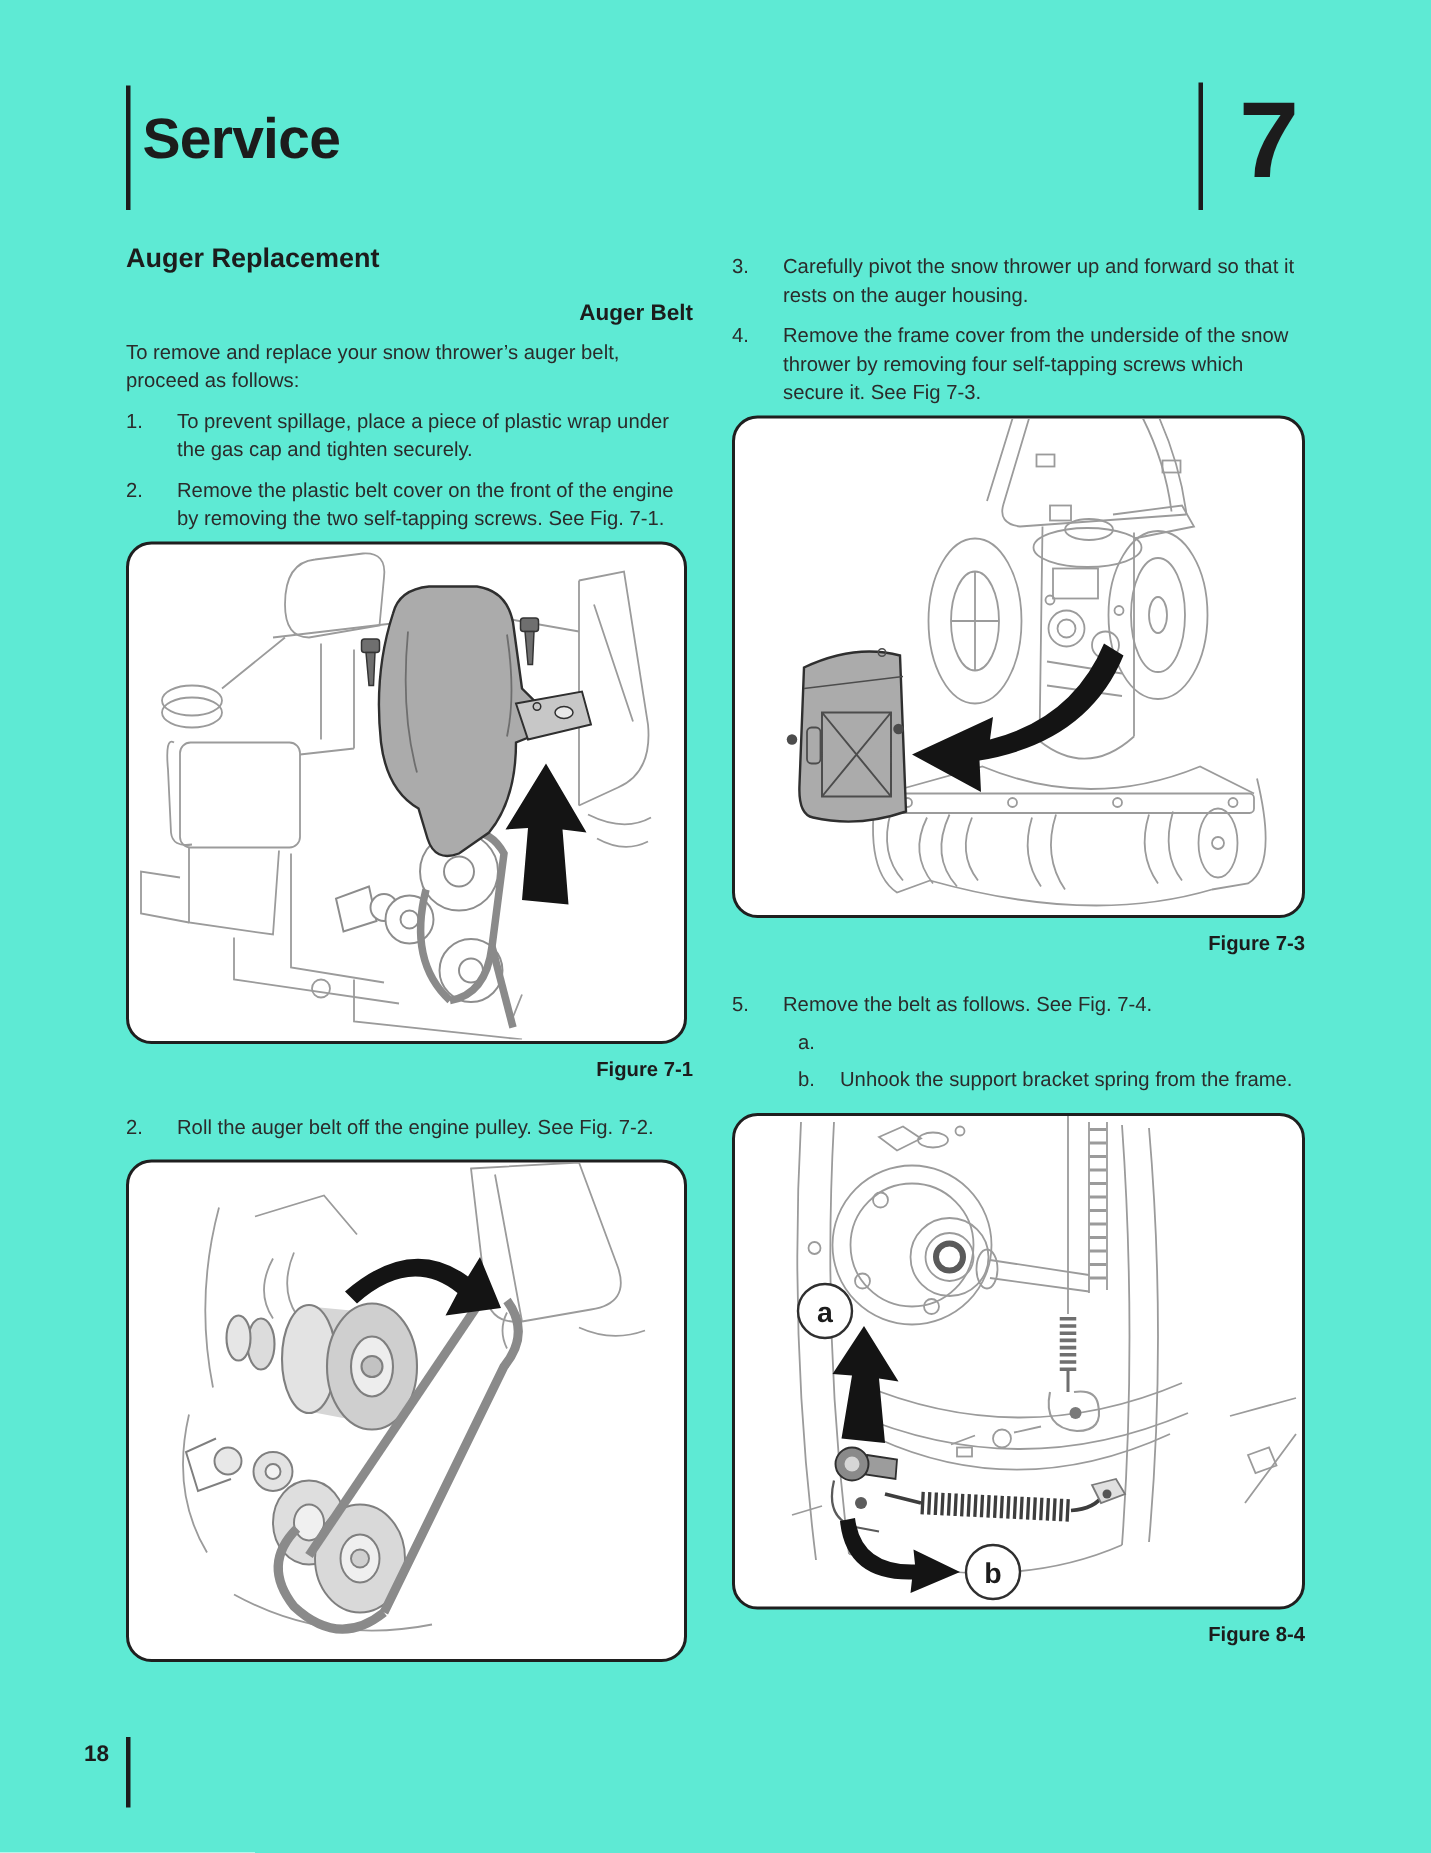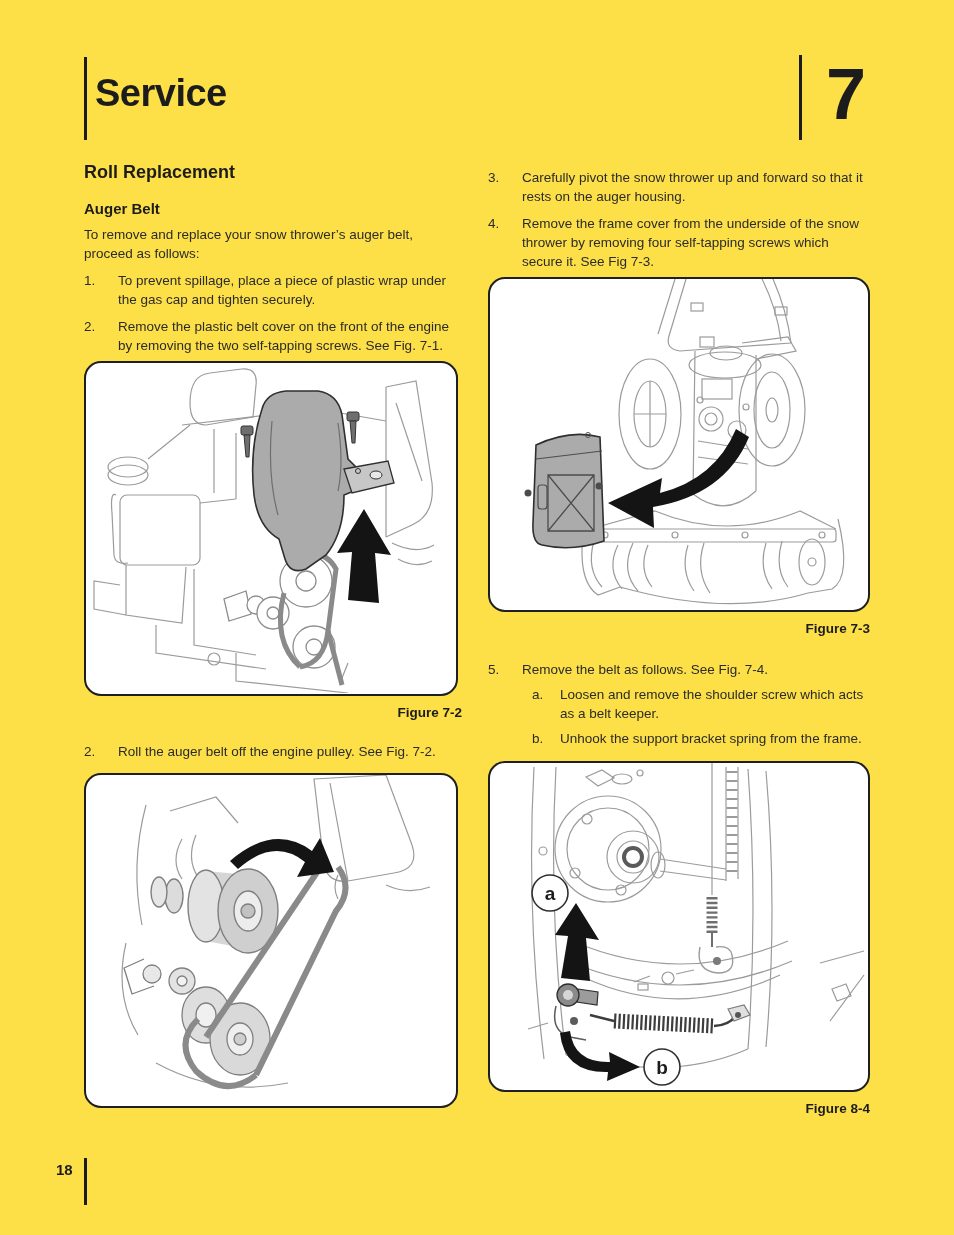--- a/index.html
+++ b/index.html
@@ -1,38 +1,38 @@
 <!DOCTYPE html>
 <html><head>
 <meta charset="utf-8">
 <style>
   * { margin:0; padding:0; box-sizing:border-box; }
   html,body { background:#ffffff; }
   .page {
-    position:relative; width:954px; height:1235px; background:#fde047;
+    position:relative; width:954px; height:1235px; background:#5eead4;
     font-family:"Liberation Sans","DejaVu Sans",sans-serif; color:#2b2b2b; overflow:hidden;
   }
   
   .hrule { position:absolute; background:#1c1c1c; }
   .rule-title-left { left:84px; top:57px; width:3px; height:83px; }
   .rule-chapter { left:799px; top:55px; width:3px; height:85px; }
   .chapter-title {
     position:absolute; left:95px; top:72px; font-size:38px; font-weight:bold;
     color:#1c1c1c; letter-spacing:-0.5px;
   }
   .chapter-number {
     position:absolute; left:826px; top:58px; font-size:72px; font-weight:bold;
     color:#1c1c1c; line-height:1;
   }
   
   .col { position:absolute; top:158px; }
   .col-left  { left:84px;  width:378px; }
   .col-right { left:488px; width:382px; }
   .sec-title { font-size:18px; font-weight:bold; color:#1c1c1c; margin:4px 0 0 0; }
-  .sub-title { font-size:15px; font-weight:bold; color:#1c1c1c; margin:17px 0 8px 0; }
+  .sub-title { font-size:15px; font-weight:bold; color:#1c1c1c; margin:17px 0 8px 0;text-align:right; }
   .body-text { font-size:13.5px; line-height:19px; }
   .intro { margin:0 0 8px 0; }
   .step { display:flex; margin-top:8px; }
   .step .n { flex:none; width:34px; }
   .step .t { flex:1; }
   .substep { display:flex; margin-top:6px; padding-left:44px; }
   .substep .n { flex:none; width:28px; }
   .substep .t { flex:1; }
   
   .figbox {
@@ -63,21 +63,21 @@
 <body>
 
 <div class="page">
 
   <div class="hrule rule-title-left"></div>
   <div class="chapter-title">Service</div>
   <div class="hrule rule-chapter"></div>
   <div class="chapter-number">7</div>
 
   <div class="col col-left">
-    <div class="sec-title">Roll Replacement</div>
+    <div class="sec-title">Auger Replacement</div>
     <div class="sub-title">Auger Belt</div>
     <p class="body-text intro">To remove and replace your snow thrower’s auger belt, proceed as follows:</p>
 
     <div class="step body-text">
       <span class="n">1.</span>
       <span class="t">To prevent spillage, place a piece of plastic wrap under the gas cap and tighten securely.</span>
     </div>
     <div class="step body-text">
       <span class="n">2.</span>
       <span class="t">Remove the plastic belt cover on the front of the engine by removing the two self-tapping screws. See Fig. 7-1.</span>
@@ -134,21 +134,21 @@
           <path d="M158 72 L160 94 L163 94 L164 72 Z"></path>
         </g>
         <g fill="#6f6f6f" stroke="#343434" stroke-width="1">
           <rect x="261" y="49" width="12" height="9" rx="2"></rect>
           <path d="M264 58 L266 80 L269 80 L270 58 Z"></path>
         </g>
 
         <path class="dark" d="M278 146 L305 192 L289 190 L293 240 L262 237 L266 189 L251 190 Z"></path>
       </svg>
     </div>
-    <div class="figcap">Figure 7-2</div>
+    <div class="figcap">Figure 7-1</div>
 
     <div class="step body-text mt-roll">
       <span class="n">2.</span>
       <span class="t">Roll the auger belt off the engine pulley. See Fig. 7-2.</span>
     </div>
 
     <div class="figbox mt-fig2" style="width:374px; height:335px;">
       <svg width="369" height="330" viewBox="0 0 369 330">
 
         <g class="ln">
@@ -269,21 +269,20 @@
       </svg>
     </div>
     <div class="figcap">Figure 7-3</div>
 
     <div class="step body-text mt-step5">
       <span class="n">5.</span>
       <span class="t">Remove the belt as follows. See Fig. 7-4.</span>
     </div>
     <div class="substep body-text">
       <span class="n">a.</span>
-      <span class="t">Loosen and remove the shoulder screw which acts as a belt keeper.</span>
     </div>
     <div class="substep body-text">
       <span class="n">b.</span>
       <span class="t">Unhook the support bracket spring from the frame.</span>
     </div>
 
     <div class="figbox mt-fig4" style="width:382px; height:331px;">
       <svg width="377" height="326" viewBox="0 0 377 326">
         <g class="ln">
 

